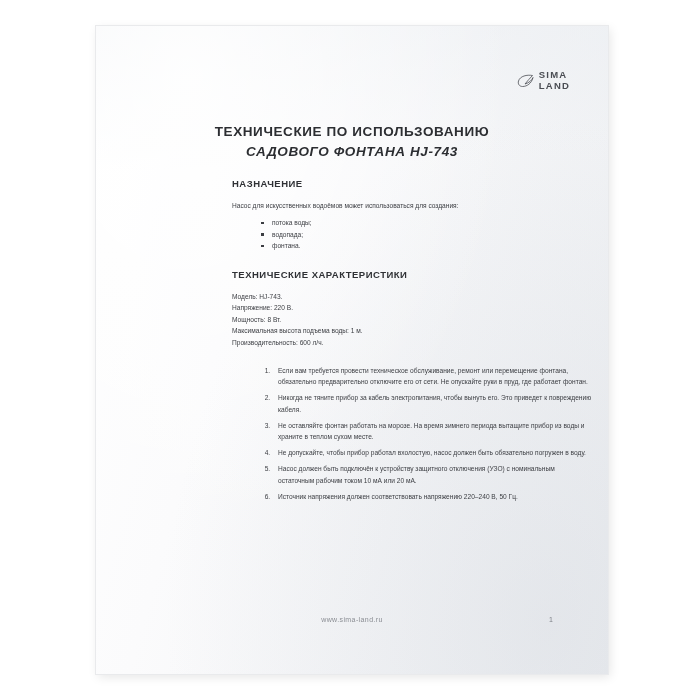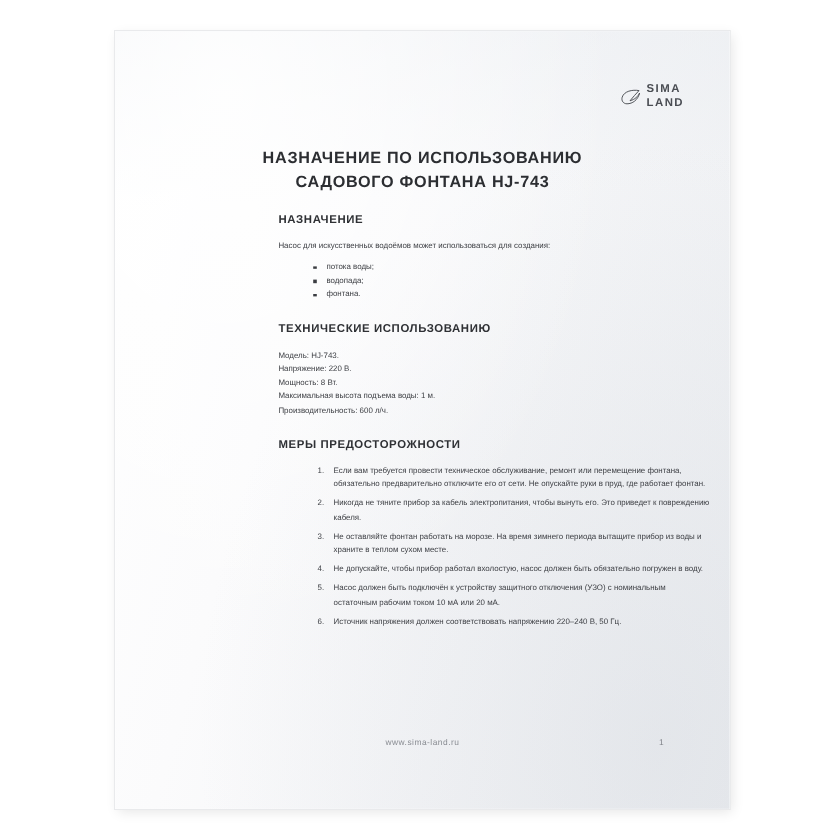--- a/index.html
+++ b/index.html
@@ -75,21 +75,21 @@
     left: 0;
     top: 96px;
     width: 512px;
     text-align: center;
     font-size: 13.5px;
     font-weight: bold;
     letter-spacing: 0.6px;
     line-height: 20px;
     color: #2c2e32;
   }
-  .doc-title .line2 { display: block; }
+  .doc-title .line2 { display: block; font-style: italic; }
 
   .content {
     position: absolute;
     left: 93px;
     top: 152px;
     width: 360px;
     margin-left: 43px;
   }
   h2.section {
     font-size: 9.5px;
@@ -176,48 +176,47 @@
         <svg class="logo-mark" viewBox="0 0 34 28">
           <path d="M31 3 C20 1 6 4 3 14 C1.2 20 5 25 11 25 C20 25 29 19 32 7 C30 12 24 18 16 20 C21 14 26 8 31 3 Z" fill="none" stroke="#4a4d53" stroke-width="1.6" stroke-linejoin="round"></path>
         </svg>
         <div class="logo-text">
           <span>SIMA</span>
           <span>LAND</span>
         </div>
       </div>
 
       <div class="doc-title">
-        <span>НАЗНАЧЕНИЕ ПО ИСПОЛЬЗОВАНИЮ</span>
+        <span>ТЕХНИЧЕСКИЕ ПО ИСПОЛЬЗОВАНИЮ</span>
         <span class="line2">САДОВОГО ФОНТАНА HJ-743</span>
       </div>
 
       <div class="content">
 
         <div class="section-block">
           <h2 class="section">НАЗНАЧЕНИЕ</h2>
           <p class="para">Насос для искусственных водоёмов может использоваться для создания:</p>
           <ul class="bullets">
             <li>потока воды;</li>
             <li>водопада;</li>
             <li>фонтана.</li>
           </ul>
         </div>
 
 
         <div class="section-block specs">
-          <h2 class="section">ТЕХНИЧЕСКИЕ ИСПОЛЬЗОВАНИЮ</h2>
+          <h2 class="section">ТЕХНИЧЕСКИЕ ХАРАКТЕРИСТИКИ</h2>
           <p>Модель: HJ-743.</p>
           <p>Напряжение: 220 В.</p>
           <p>Мощность: 8 Вт.</p>
           <p>Максимальная высота подъема воды: 1 м.</p>
           <p>Производительность: 600 л/ч.</p>
         </div>
 
         <div class="section-block">
-          <h2 class="section">МЕРЫ ПРЕДОСТОРОЖНОСТИ</h2>
           <ol class="numbered">
             <li>Если вам требуется провести техническое обслуживание, ремонт или перемещение фонтана, обязательно предварительно отключите его от сети. Не опускайте руки в пруд, где работает фонтан.</li>
             <li>Никогда не тяните прибор за кабель электропитания, чтобы вынуть его. Это приведет к повреждению кабеля.</li>
             <li>Не оставляйте фонтан работать на морозе. На время зимнего периода вытащите прибор из воды и храните в теплом сухом месте.</li>
             <li>Не допускайте, чтобы прибор работал вхолостую, насос должен быть обязательно погружен в воду.</li>
             <li>Насос должен быть подключён к устройству защитного отключения (УЗО) с номинальным остаточным рабочим током 10 мА или 20 мА.</li>
             <li>Источник напряжения должен соответствовать напряжению 220–240 В, 50 Гц.</li>
           </ol>
         </div>
 

